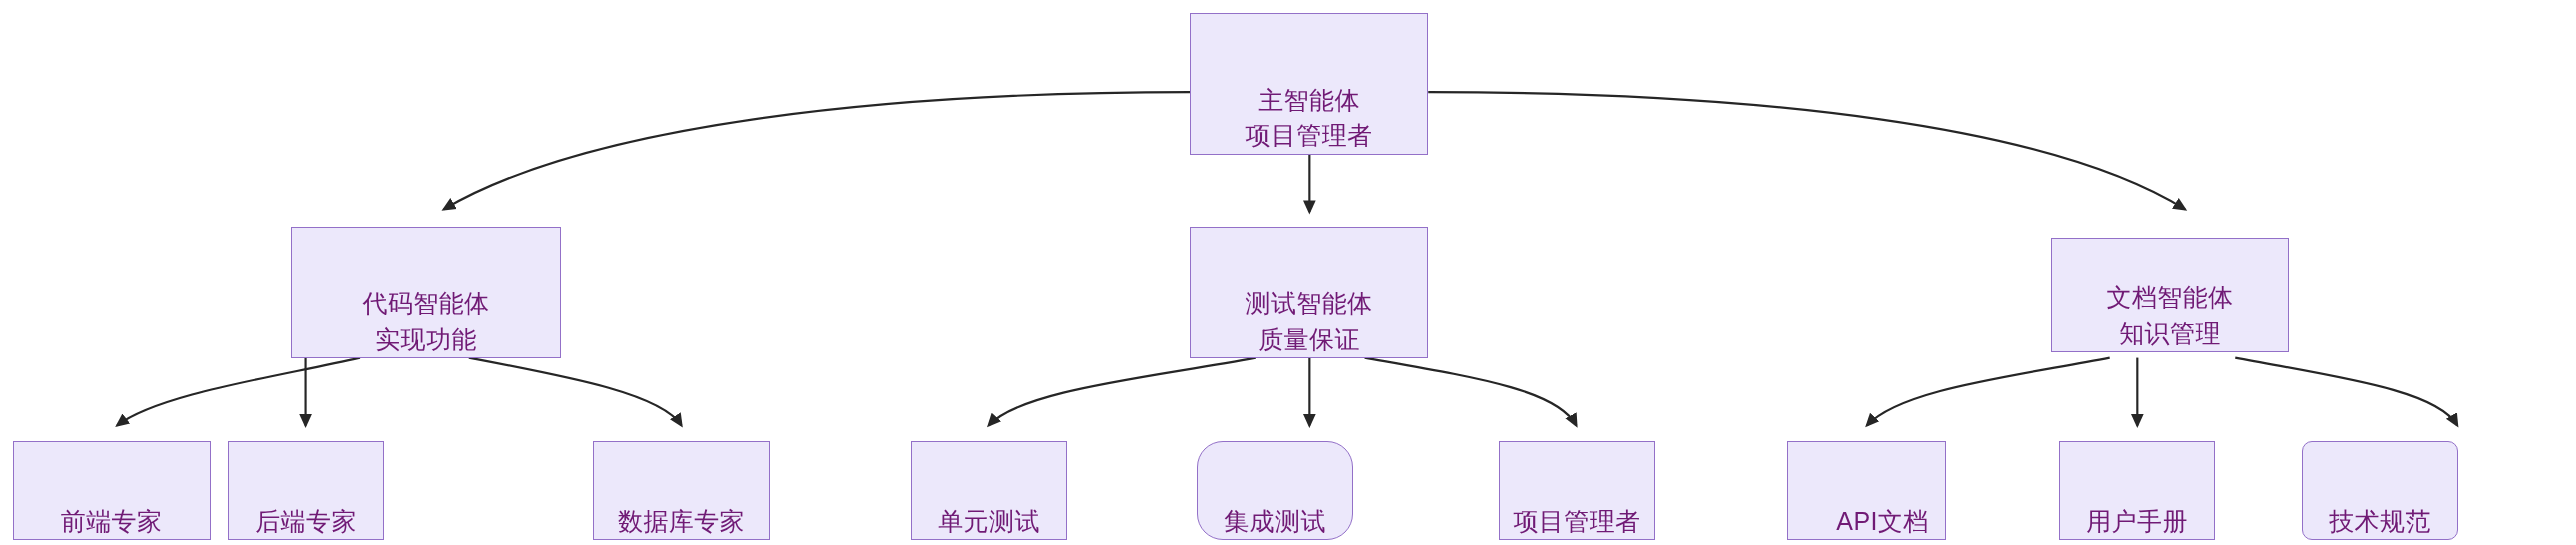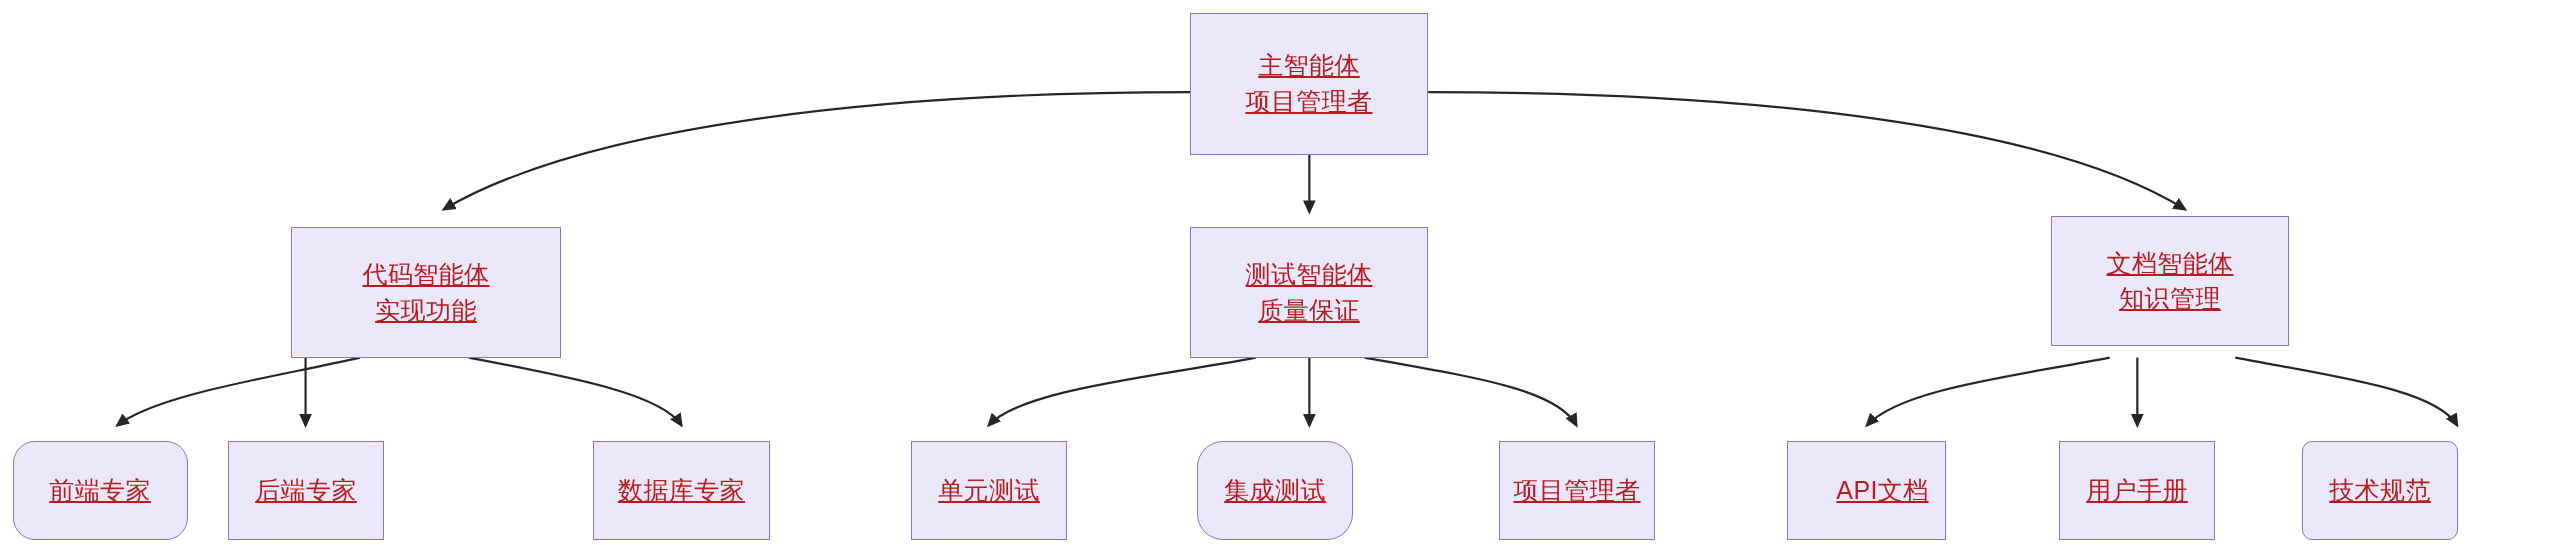--- a/index.html
+++ b/index.html
@@ -26,27 +26,26 @@
     pointer-events: none;
   }
   .node {
     position: absolute;
     box-sizing: border-box;
     background: #ece8fb;
     border: 1.7px solid #9370c8;
     display: flex;
     flex-direction: column;
     align-items: center;
-    justify-content: center;
-    color: #b91c1c;
+    justify-content: flex-end;
+    color: #701a75;
     font-size: 25px;
     line-height: 1.42;
     letter-spacing: 0.4px;
     white-space: nowrap;
-    text-decoration: underline;
   }
   .node .line {
     display: block;
   }
 </style>
 </head>
 <body>
 
 <div id="diagram-canvas">
 
@@ -78,25 +77,25 @@
         <span class="line">项目管理者</span>
       </div>
       <div class="node" style="left: 291px; top: 227px; width: 270px; height: 131px;">
         <span class="line">代码智能体</span>
         <span class="line">实现功能</span>
       </div>
       <div class="node" style="left: 1190px; top: 227px; width: 238px; height: 131px;">
         <span class="line">测试智能体</span>
         <span class="line">质量保证</span>
       </div>
-      <div class="node" style="left: 2051px; top: 216px; width: 238px; height: 130px;">
+      <div class="node" style="left: 2051px; top: 238px; width: 238px; height: 114px;">
         <span class="line">文档智能体</span>
         <span class="line">知识管理</span>
       </div>
-      <div class="node" style="left: 12.6px; top: 441px; width: 175px; height: 99px; border-radius: 22px;">
+      <div class="node" style="left: 12.6px; top: 441px; width: 198px; height: 99px;">
         <span class="line">前端专家</span>
       </div>
       <div class="node" style="left: 228px; top: 441px; width: 156px; height: 99px;">
         <span class="line">后端专家</span>
       </div>
       <div class="node" style="left: 593px; top: 441px; width: 177px; height: 99px;">
         <span class="line">数据库专家</span>
       </div>
       <div class="node" style="left: 911px; top: 441px; width: 156px; height: 99px;">
         <span class="line">单元测试</span>

